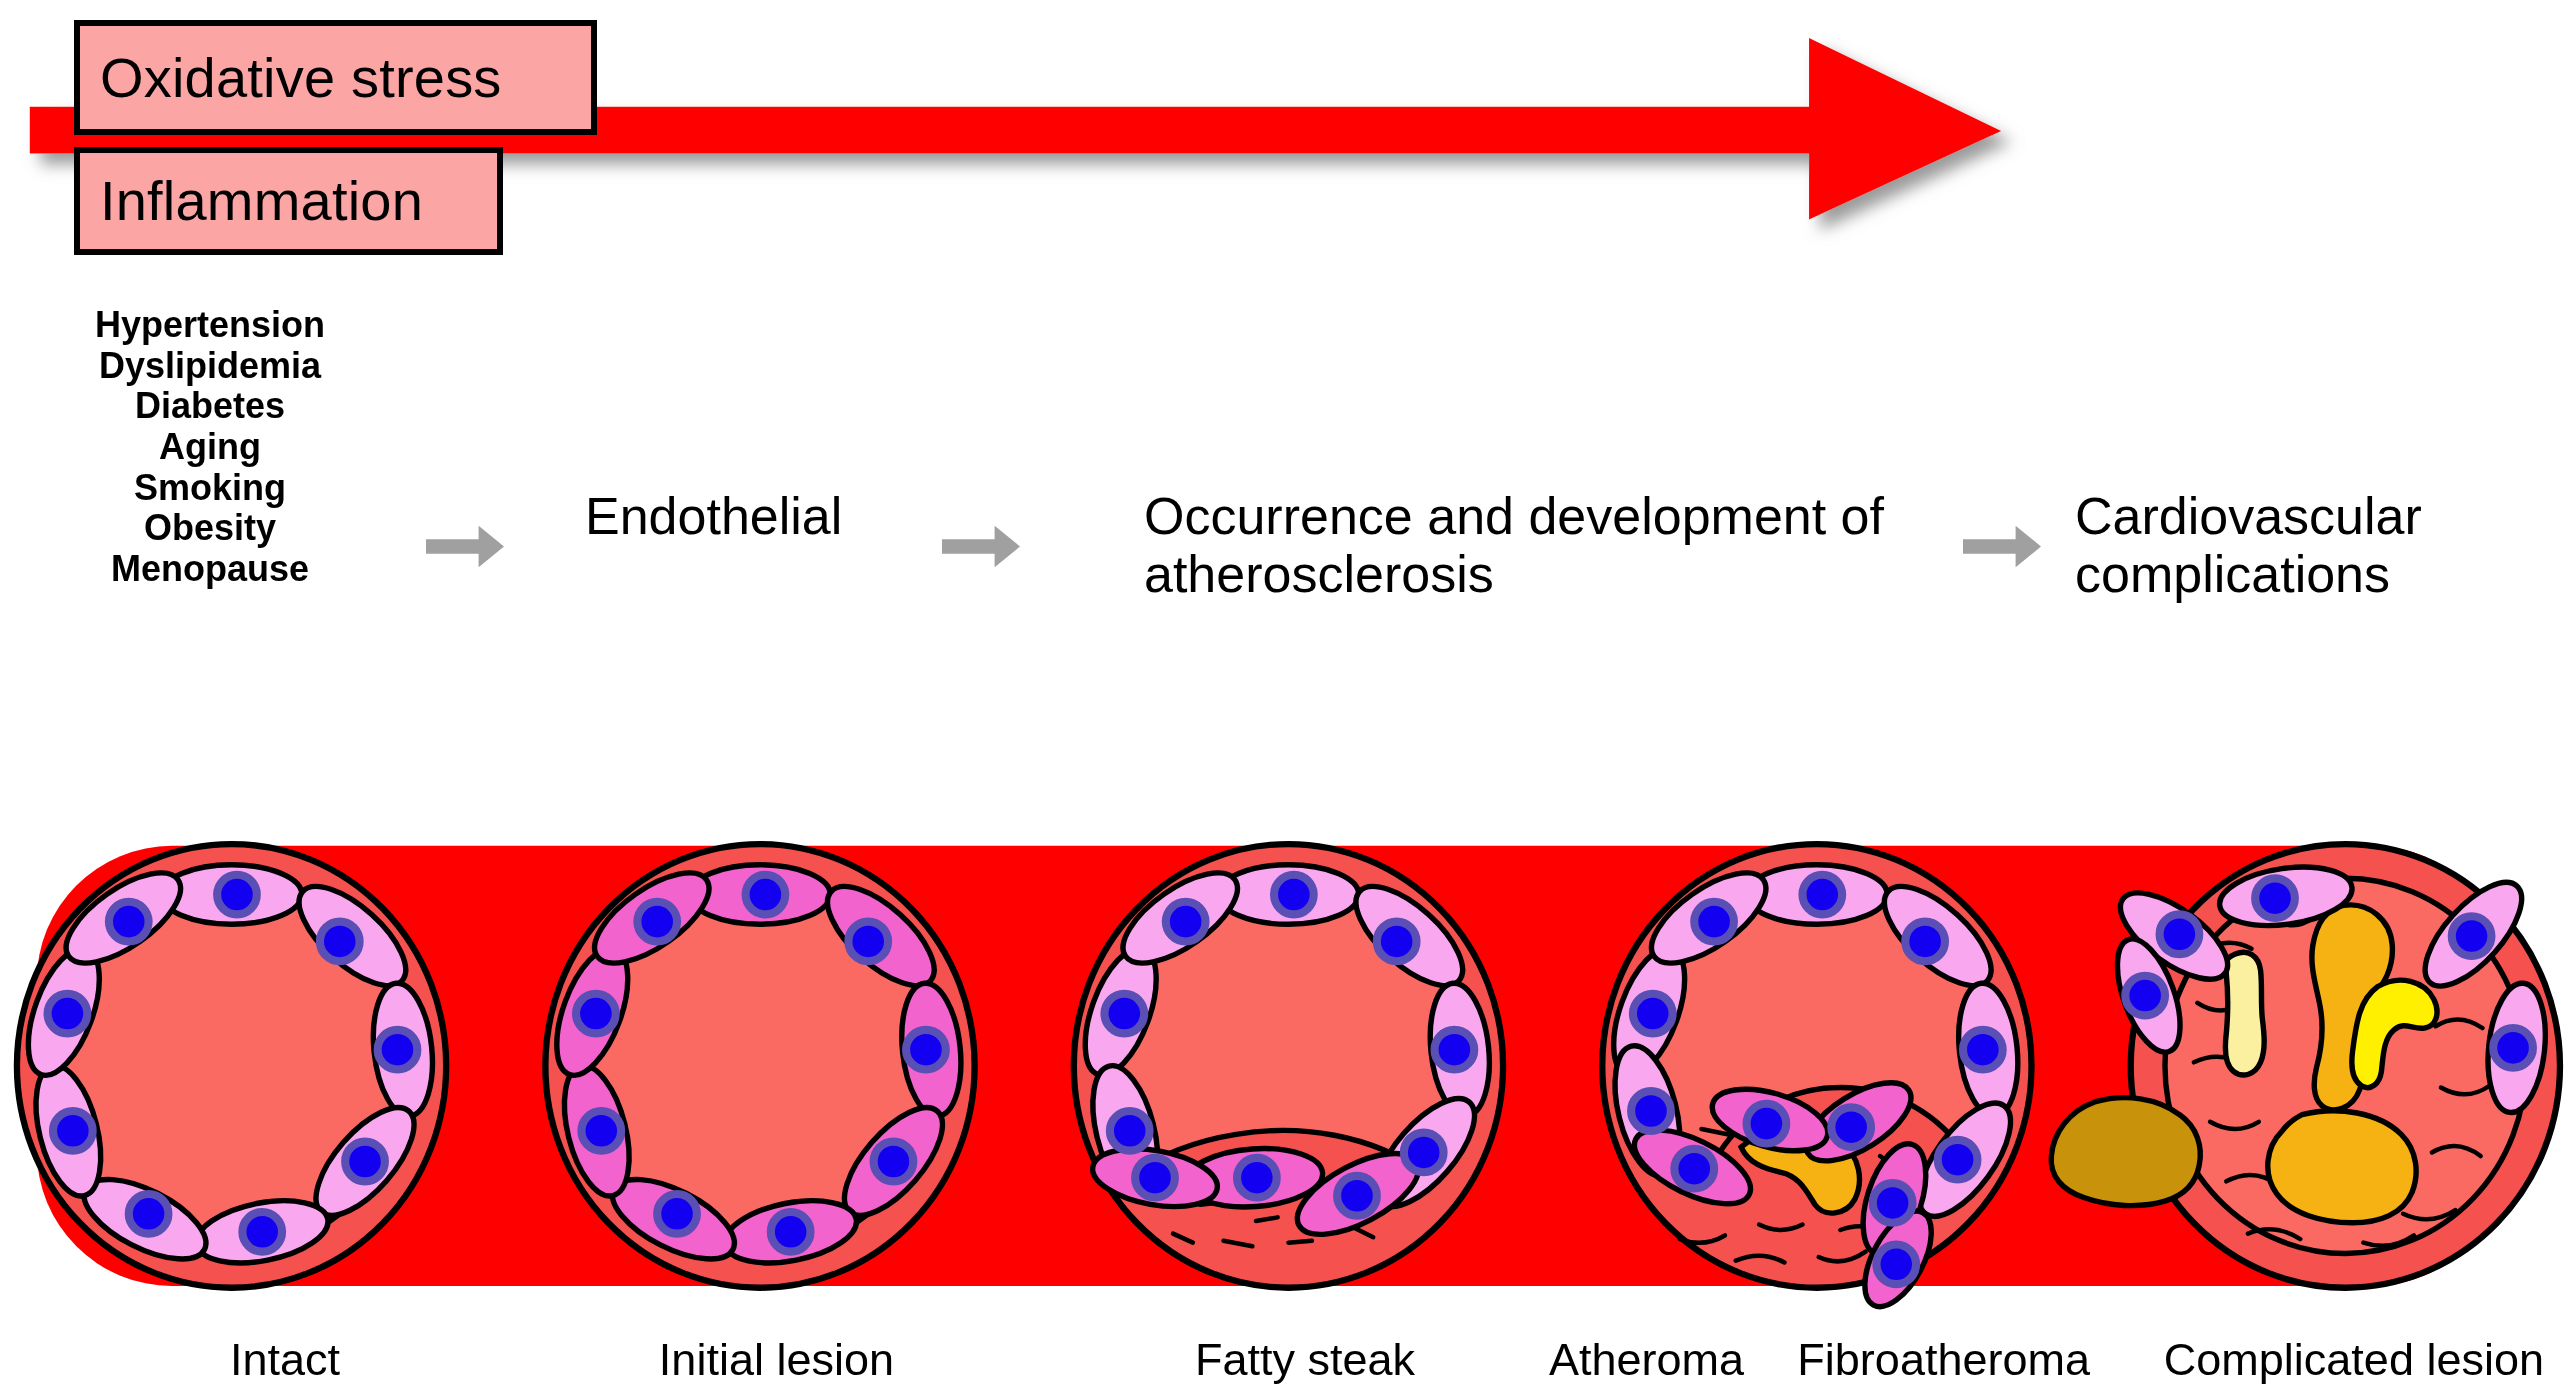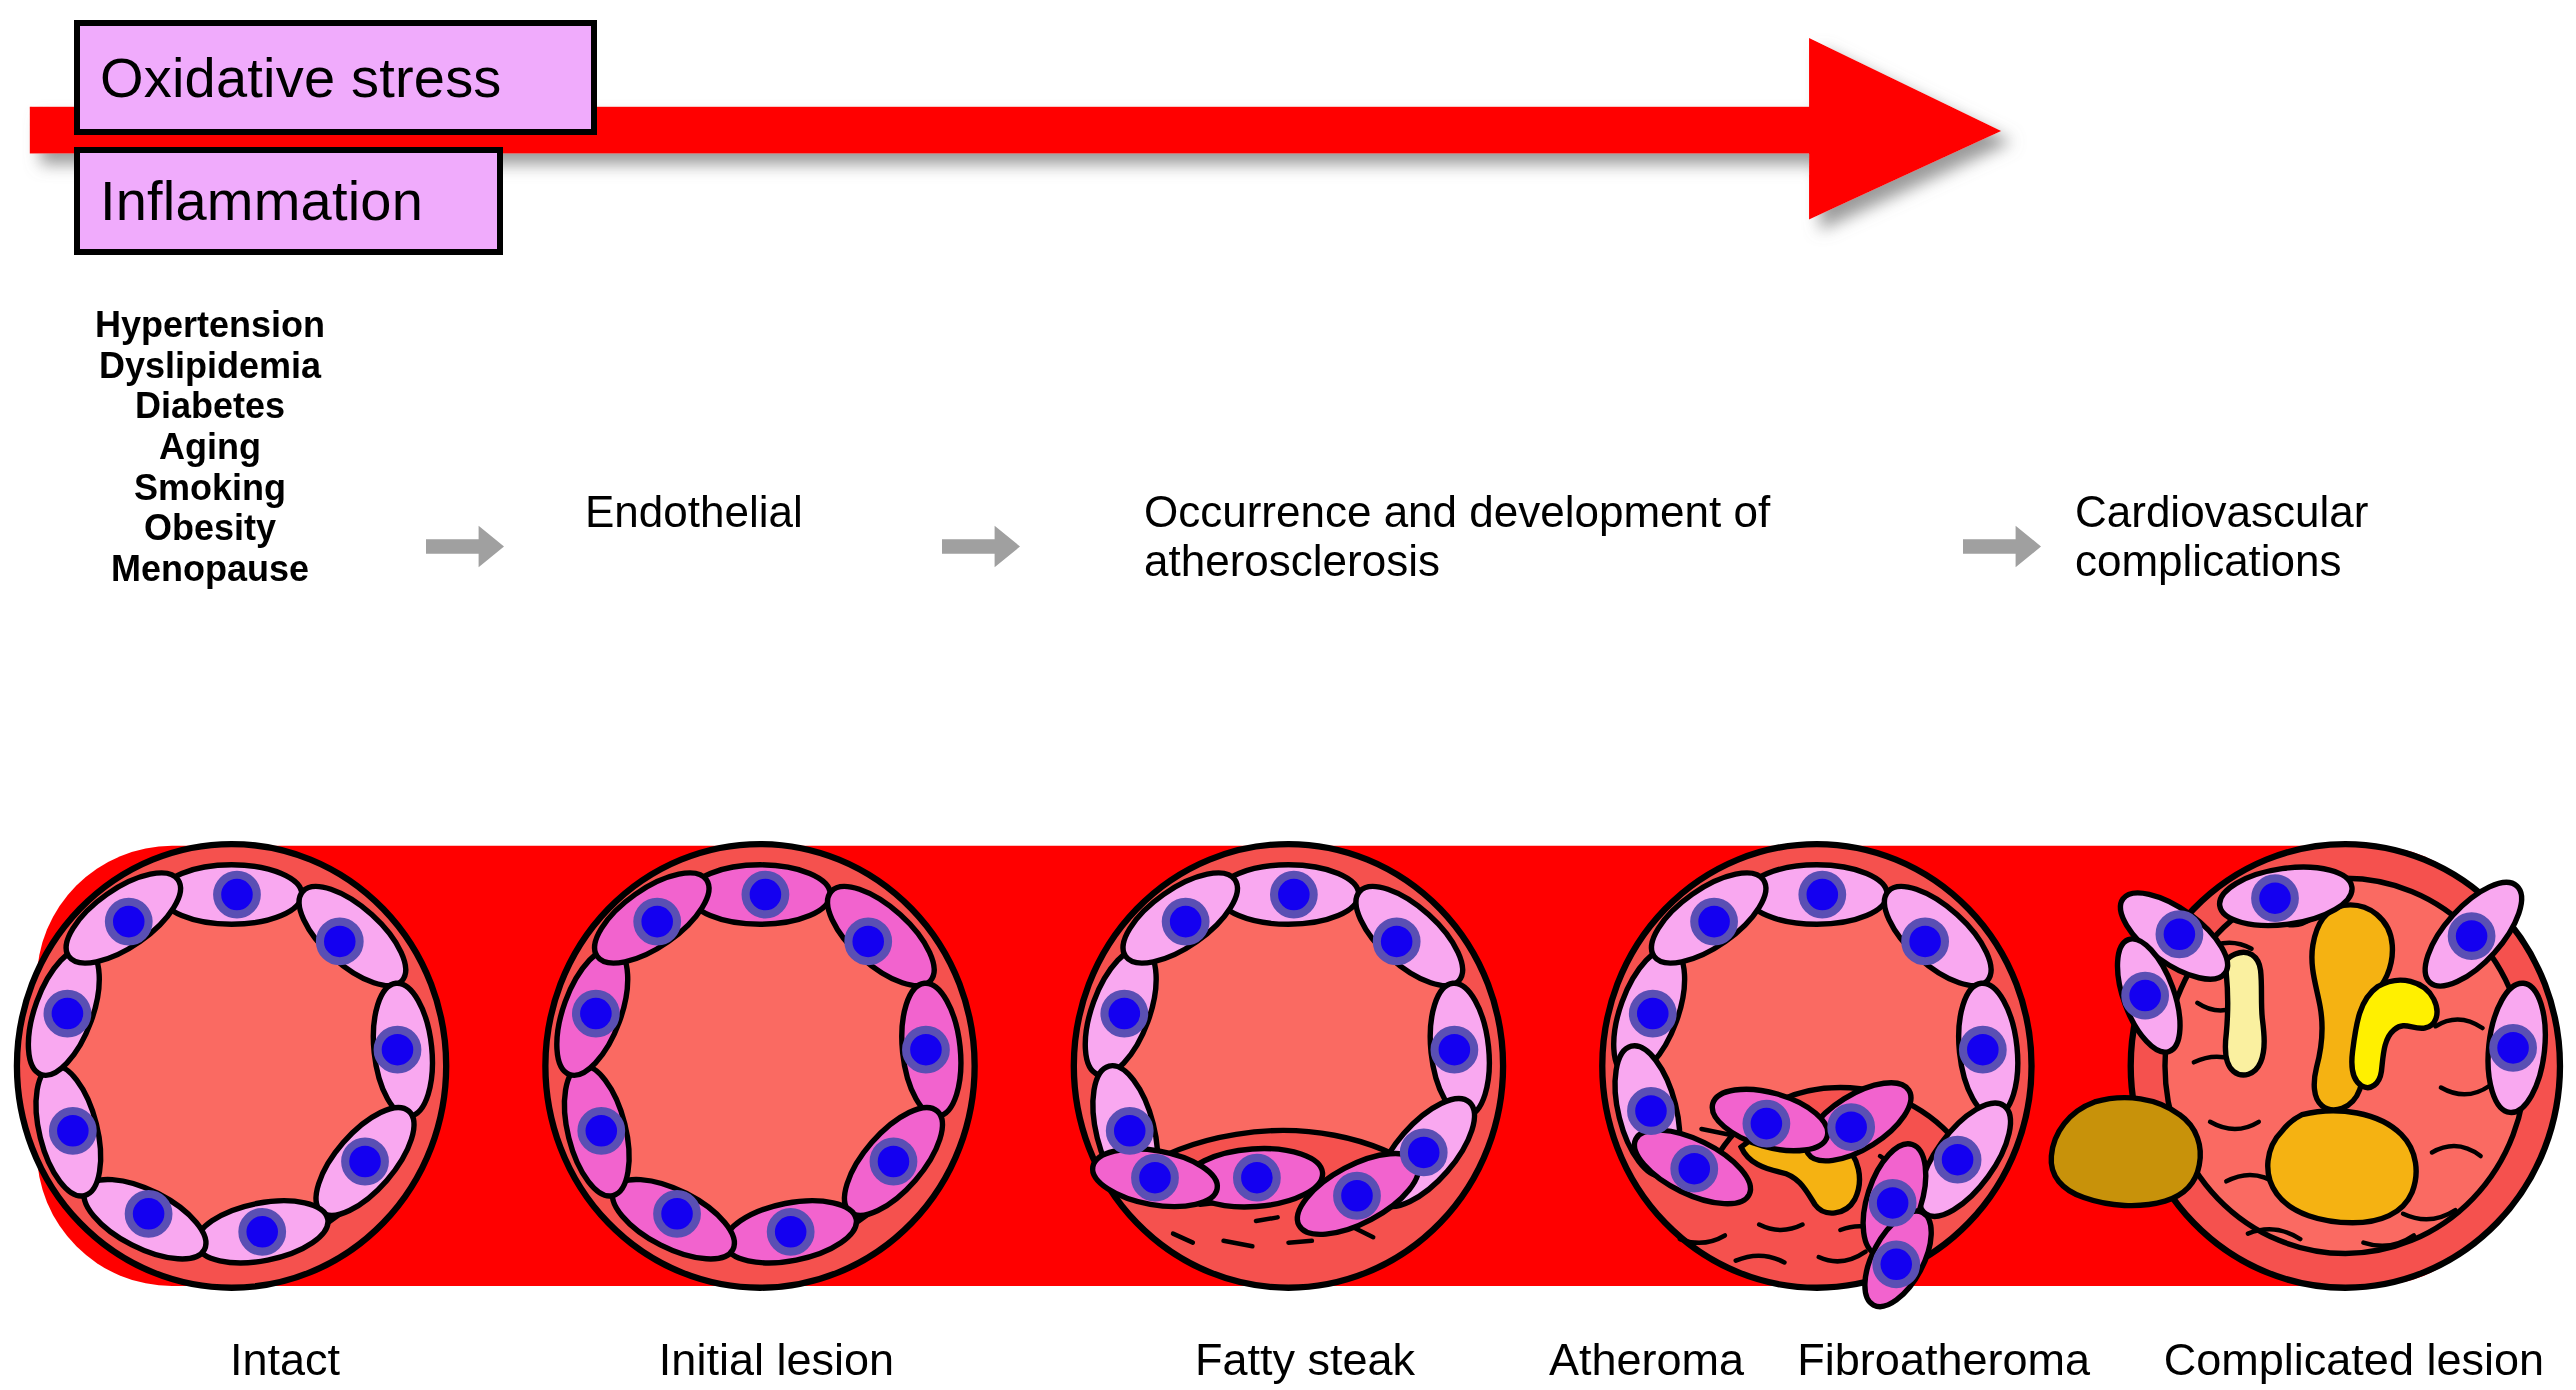--- a/index.html
+++ b/index.html
@@ -3,33 +3,33 @@
 <meta charset="utf-8">
 <style>
   html,body{margin:0;padding:0;background:#fff;}
   body{width:2576px;height:1390px;position:relative;overflow:hidden;
        font-family:"Liberation Sans","DejaVu Sans",sans-serif;}
 
   
   #top-arrow{position:absolute;left:0;top:0;width:2576px;height:271px;}
 
   
-  .cyanbox{position:absolute;background:#f0abfc;border:6.3px solid #000;
+  .cyanbox{position:absolute;background:#fca5a5;border:6.3px solid #000;
            display:flex;align-items:center;box-sizing:border-box;
            color:#000;font-size:56px;line-height:1;letter-spacing:0.2px;}
   #box-oxidative{left:74px;top:20px;width:523px;height:115px;padding-left:20px;}
   #box-inflammation{left:74px;top:147px;width:429px;height:108px;padding-left:20px;}
 
   
   #risk-list{position:absolute;left:16px;top:305px;width:388px;
              text-align:center;font-size:36px;line-height:1.13;color:#000;font-weight:bold;}
   #risk-list div{white-space:nowrap;}
 
   
-  .flow-label{position:absolute;font-size:44px;line-height:1.12;color:#000;}
+  .flow-label{position:absolute;font-size:52px;line-height:1.12;color:#000;}
   #flow-endothelial{left:585px;top:487px;width:361px;}
   #flow-athero{left:1144px;top:487px;width:848px;}
   #flow-cardio{left:2075px;top:487px;width:469px;}
 
   .garrow{position:absolute;width:78px;height:49px;}
 
   
   #vessels{position:absolute;left:0;top:817px;width:2576px;height:505px;}
 
   

